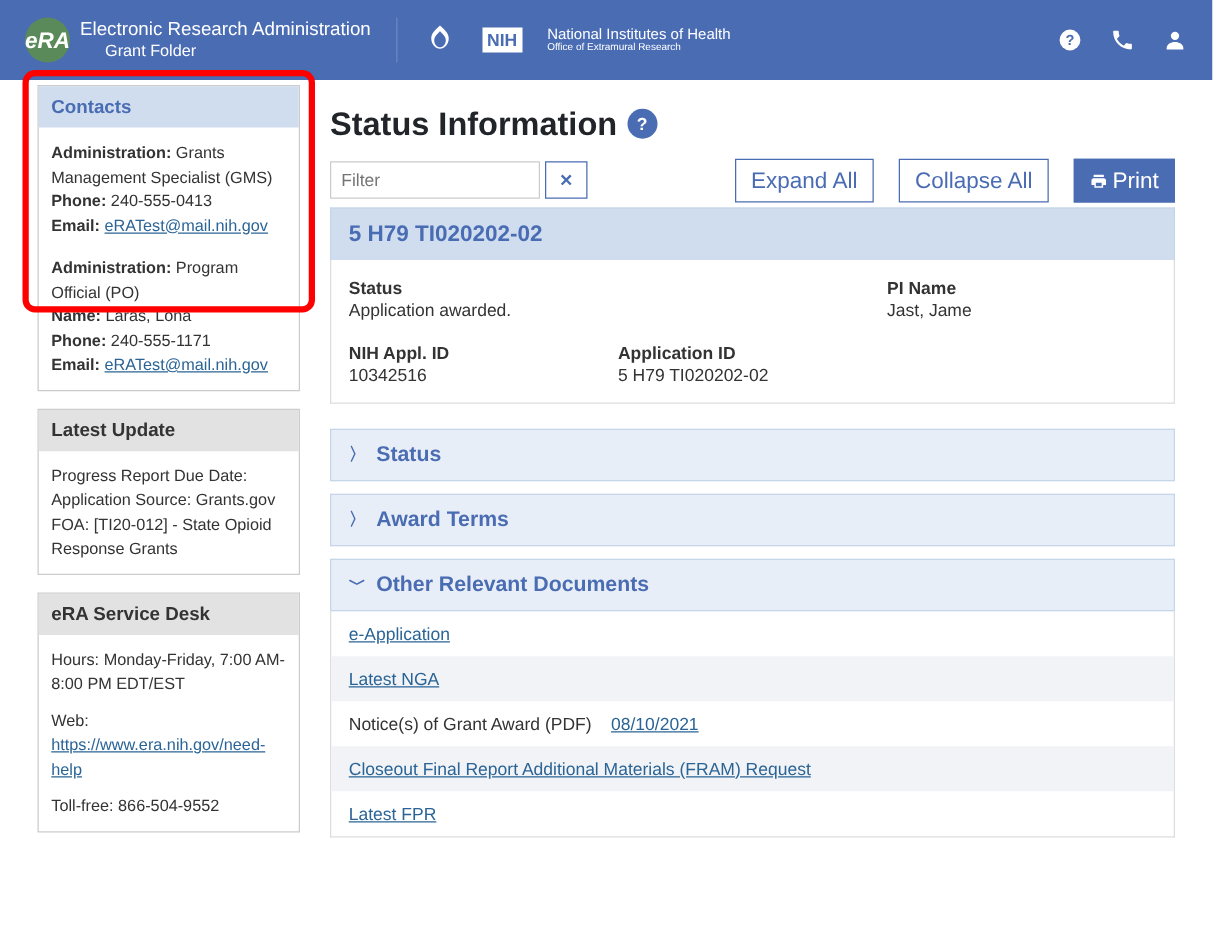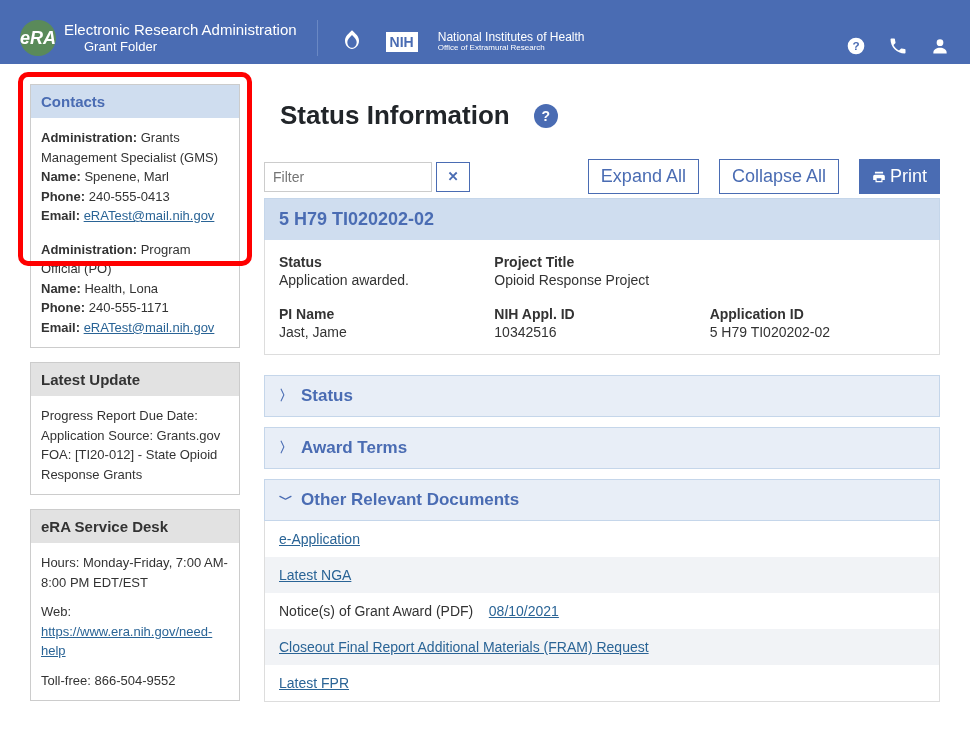--- a/index.html
+++ b/index.html
@@ -1,43 +1,43 @@
 <!DOCTYPE html>
 <html><head>
 <meta charset="utf-8">
 <style>
 body{margin:0;font-family:"Segoe UI",Arial,sans-serif;font-size:14px;color:#333;background:#fff}
 a{color:#2a6496;text-decoration:underline}
-.hdr{background:#4a6cb3;color:#fff;display:flex;align-items:flex-end;padding:8px 20px;height:48px}
+.hdr{background:#4a6cb3;color:#fff;display:flex;align-items:center;padding:8px 20px;height:48px}
 .logo{display:flex;align-items:center;gap:8px}
 .logo-badge{background:#5a8a5a;border-radius:50%;width:36px;height:36px;display:flex;align-items:center;justify-content:center;font-style:italic;font-weight:bold;font-size:18px}
 .logo-txt{line-height:1.2}
 .logo-t1{font-size:15px}
 .logo-t2{font-size:13px;padding-left:20px}
 .divider{width:1px;height:36px;background:#6a88c4;margin:0 20px}
 .hhs{display:flex;align-items:center;gap:20px}
 .nih-box{background:#fff;color:#4a6cb3;font-weight:bold;padding:2px 4px;font-size:14px}
 .nih-txt{line-height:1.1}
 .nih-t1{font-size:12px}
 .nih-t2{font-size:8px}
 .hdr-icons{margin-left:auto;display:flex;gap:22px;font-size:20px}
 .hdr-icons svg{width:20px;height:20px;fill:#fff;cursor:pointer}
-.main{display:flex;padding:20px 30px;gap:24px;align-items:flex-start}
+.main{display:flex;padding:4px 30px;gap:24px;align-items:flex-end}
 .side{width:210px;flex-shrink:0}
 .card{border:1px solid #ccc;margin-bottom:14px;background:#fff}
 .card-hd{background:#cfddef;padding:8px 10px;font-weight:600;color:#4a6cb3;font-size:15px}
 .card-hd.gray{background:#e2e2e2;color:#333}
 .card-bd{padding:10px}
 .contact{margin-bottom:14px;font-size:13px;line-height:1.5}
 .contact:last-child{margin-bottom:0}
 .contact b{font-weight:600}
 .highlight{position:absolute;border:5px solid #ff0000;border-radius:10px;pointer-events:none}
 .content{flex:1}
 .page-title{display:flex;align-items:center;gap:8px;margin:0 0 12px}
-.page-title h1{font-size:26px;font-weight:700;margin:16px;color:#212529}
+.page-title h1{font-size:26px;font-weight:700;margin:0;color:#212529}
 .help-circle{width:24px;height:24px;border-radius:50%;background:#4a6cb3;color:#fff;display:flex;align-items:center;justify-content:center;font-weight:bold;cursor:pointer}
 .toolbar{display:flex;align-items:center;margin-bottom:4px;gap:20px}
 .filter-box{display:flex}
 .filter-box input{border:1px solid #ccc;padding:6px 8px;width:150px;font-size:14px}
 .filter-box button{border:1px solid #4a6cb3;background:#fff;color:#4a6cb3;width:34px;cursor:pointer;font-weight:bold;margin-left:4px}
 .btn{border:1px solid #4a6cb3;background:#fff;color:#4a6cb3;padding:6px 12px;cursor:pointer;font-size:18px}
 .btn.primary{background:#4a6cb3;color:#fff}
 .grant-hd{background:#cfddef;padding:10px 14px;font-size:18px;font-weight:600;color:#4a6cb3;border:1px solid #c5d6ea;border-bottom:none}
 .grant-bd{border:1px solid #ddd;border-top:none;padding:14px;display:grid;grid-template-columns:1fr 1fr 1fr;row-gap:18px;margin-bottom:20px}
 .field-lbl{font-weight:700;margin-bottom:2px}
@@ -86,27 +86,26 @@
 </div>
 
 <div class="main">
   <div class="side" style="position:relative">
     <div class="highlight" style="top:-12px;left:-12px;width:224px;height:184px"></div>
     <div class="card">
       <div class="card-hd">Contacts</div>
       <div class="card-bd">
         <div class="contact">
           <div><b>Administration:</b> <span>Grants Management Specialist (GMS)</span></div>
-          <div><b>Name:</b> <span>Spenene, Marl</span></div>
           <div><b>Phone:</b> <span>240-555-0413</span></div>
           <div><b>Email:</b> <a href="#">eRATest@mail.nih.gov</a></div>
         </div>
         <div class="contact">
           <div><b>Administration:</b> <span>Program Official (PO)</span></div>
-          <div><b>Name:</b> <span>Health, Lona</span></div>
+          <div><b>Name:</b> <span>Laras, Lona</span></div>
           <div><b>Phone:</b> <span>240-555-1171</span></div>
           <div><b>Email:</b> <a href="#">eRATest@mail.nih.gov</a></div>
         </div>
       </div>
     </div>
 
     <div class="card">
       <div class="card-hd gray">Latest Update</div>
       <div class="card-bd update-bd">Progress Report Due Date: Application Source: Grants.gov FOA: [TI20-012] -  State Opioid Response Grants</div>
     </div>
@@ -142,24 +141,20 @@
           </svg><span>Print</span>
       </button>
     </div>
 
     <div class="grant-hd">5 H79 TI020202-02</div>
     <div class="grant-bd">
       <div>
           <div class="field-lbl">Status</div>
           <div>Application awarded.</div>
         </div>
-      <div>
-          <div class="field-lbl">Project Title</div>
-          <div>Opioid Response Project</div>
-        </div>
       <div></div>
       <div>
           <div class="field-lbl">PI Name</div>
           <div>Jast, Jame</div>
         </div>
       <div>
           <div class="field-lbl">NIH Appl. ID</div>
           <div>10342516</div>
         </div>
       <div>

